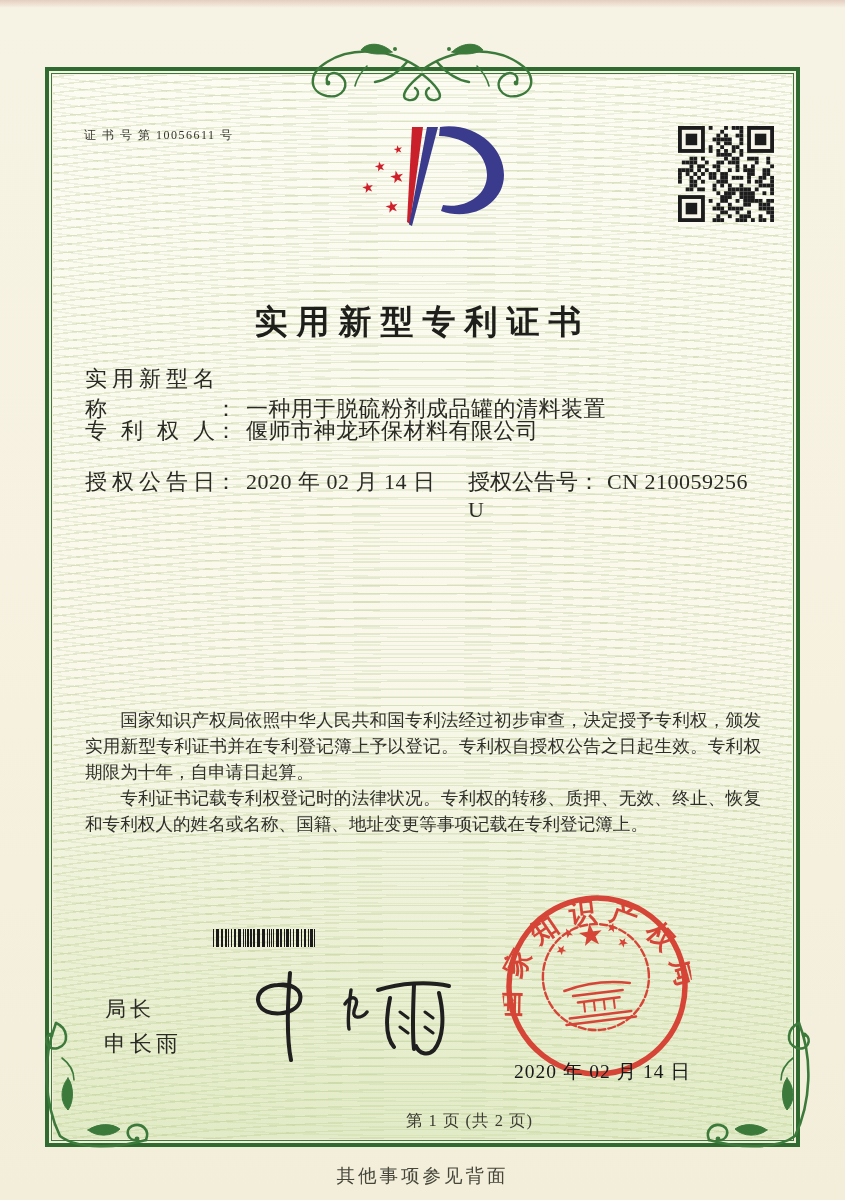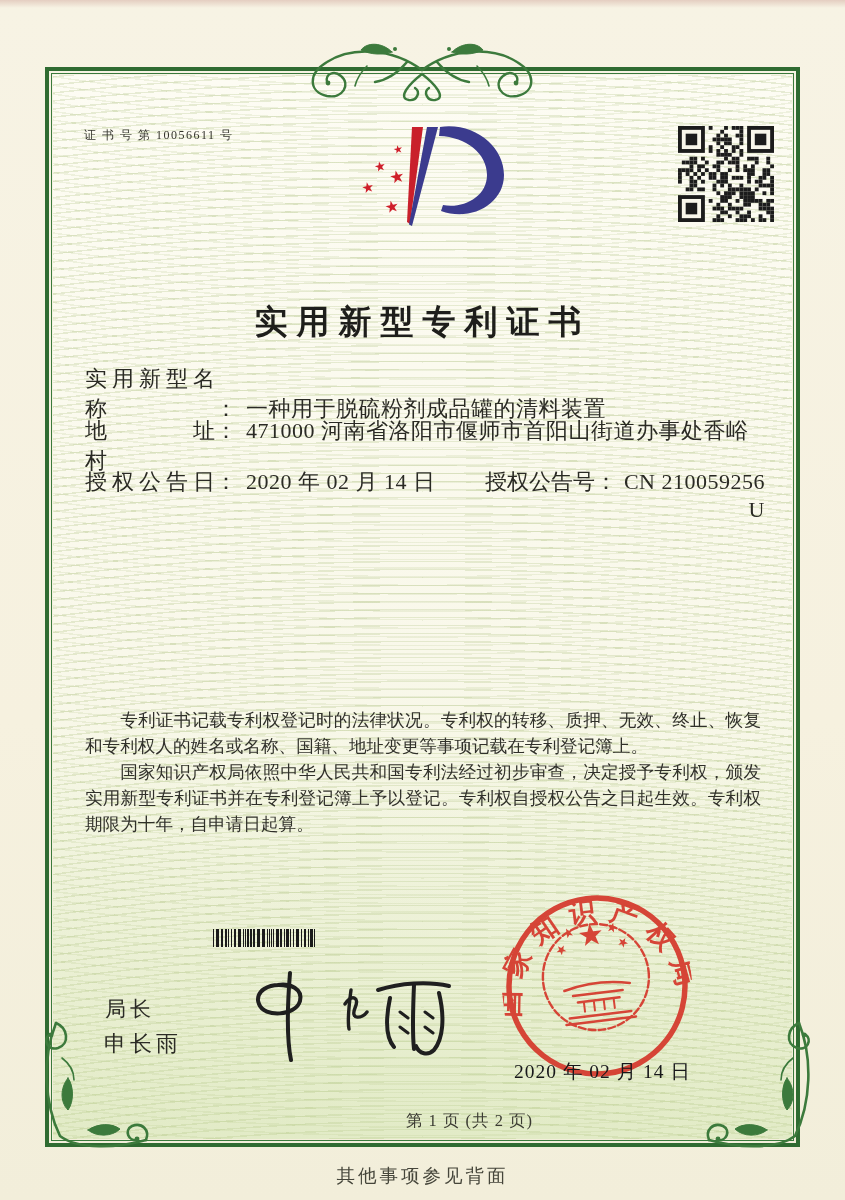--- a/index.html
+++ b/index.html
@@ -31,21 +31,21 @@
   
   .cert-no{position:absolute;left:84px;top:127px;font-size:12px;letter-spacing:1.5px;color:#33332c;}
   .title{position:absolute;left:0;top:252px;width:100%;text-align:center;
          font-size:33px;font-weight:700;letter-spacing:9px;color:#1e1e1b;margin-top:48px;}
 
   .fields{position:absolute;left:85px;top:364px;width:680px;}
   .field-row{position:relative;height:51.5px;font-size:22px;color:#2a2a24;}
   .f-label{display:inline-block;width:130px;text-align:justify;text-align-last:justify;}
   .f-colon{display:inline-block;margin-right:9px;}
   .f-value{letter-spacing:.5px;}
-  .grant-second{position:absolute;left:383px;top:0;text-align:right;}
+  .grant-second{position:absolute;left:383px;top:0;}
   .grant-second .f-colon{margin-right:7px;}
 
   .body-text{position:absolute;left:85px;top:707px;width:676px;
              font-size:17.6px;line-height:26px;color:#30302a;text-align:justify;}
   .body-text p{margin:0;text-indent:2em;}
 
   
   .barcode{position:absolute;left:213px;top:929px;width:108px;height:18px;font-size:0;line-height:0;}
   .barcode i,.barcode s{display:inline-block;height:100%;}
   .barcode i{background:#1b1b1b;}
@@ -344,33 +344,33 @@
       </svg>
   </div>
 
   <div class="title">实用新型专利证书</div>
 
   <div class="fields">
     <div class="field-row">
       <span class="f-label">实用新型名称</span><span class="f-colon">：</span><span class="f-value">一种用于脱硫粉剂成品罐的清料装置</span>
     </div>
     <div class="field-row">
-      <span class="f-label">地址</span><span class="f-colon">：</span><span class="f-value">471000 河南省洛阳市偃师市首阳山街道办事处香峪村</span>
+      <span class="f-label">专利权人</span><span class="f-colon">：</span><span class="f-value">偃师市神龙环保材料有限公司</span>
     </div>
     <div class="field-row">
       <span class="f-label">授权公告日</span><span class="f-colon">：</span><span class="f-value">2020 年 02 月 14 日</span>
       <span class="grant-second">
         <span>授权公告号</span><span class="f-colon">：</span><span class="f-value">CN 210059256 U</span>
       </span>
     </div>
   </div>
 
   <div class="body-text">
+    <p>国家知识产权局依照中华人民共和国专利法经过初步审查，决定授予专利权，颁发实用新型专利证书并在专利登记簿上予以登记。专利权自授权公告之日起生效。专利权期限为十年，自申请日起算。</p>
     <p>专利证书记载专利权登记时的法律状况。专利权的转移、质押、无效、终止、恢复和专利权人的姓名或名称、国籍、地址变更等事项记载在专利登记簿上。</p>
-    <p>国家知识产权局依照中华人民共和国专利法经过初步审查，决定授予专利权，颁发实用新型专利证书并在专利登记簿上予以登记。专利权自授权公告之日起生效。专利权期限为十年，自申请日起算。</p>
   </div>
 
   <div class="barcode" id="barcode"><i style="width:1px"></i><s style="width:2px"></s><i style="width:3px"></i><s style="width:2px"></s><i style="width:2px"></i><s style="width:2px"></s><i style="width:2px"></i><s style="width:1px"></s><i style="width:1px"></i><s style="width:2px"></s><i style="width:1px"></i><s style="width:2px"></s><i style="width:2px"></i><s style="width:2px"></s><i style="width:3px"></i><s style="width:2px"></s><i style="width:1px"></i><s style="width:1px"></s><i style="width:1px"></i><s style="width:1px"></s><i style="width:2px"></i><s style="width:1px"></s><i style="width:2px"></i><s style="width:1px"></s><i style="width:2px"></i><s style="width:2px"></s><i style="width:3px"></i><s style="width:2px"></s><i style="width:3px"></i><s style="width:2px"></s><i style="width:1px"></i><s style="width:1px"></s><i style="width:1px"></i><s style="width:1px"></s><i style="width:1px"></i><s style="width:1px"></s><i style="width:1px"></i><s style="width:2px"></s><i style="width:3px"></i><s style="width:1px"></s><i style="width:2px"></i><s style="width:2px"></s><i style="width:1px"></i><s style="width:1px"></s><i style="width:3px"></i><s style="width:1px"></s><i style="width:1px"></i><s style="width:2px"></s><i style="width:1px"></i><s style="width:2px"></s><i style="width:3px"></i><s style="width:2px"></s><i style="width:1px"></i><s style="width:2px"></s><i style="width:2px"></i><s style="width:2px"></s><i style="width:1px"></i><s style="width:1px"></s><i style="width:3px"></i><s style="width:1px"></s><i style="width:1px"></i><s style="width:2px"></s></div>
 
   <div class="director-title">局长</div>
   <div class="director-name">申长雨</div>
 
   <svg class="signature" width="220" height="95" viewBox="0 0 220 95">
     <g fill="none" stroke="#1f1f1f" stroke-width="4" stroke-linecap="round" stroke-linejoin="round">
       <path d="M50,18 C30,14 16,24 21,36 C26,50 58,48 62,33 C65,21 52,15 40,17"></path>

